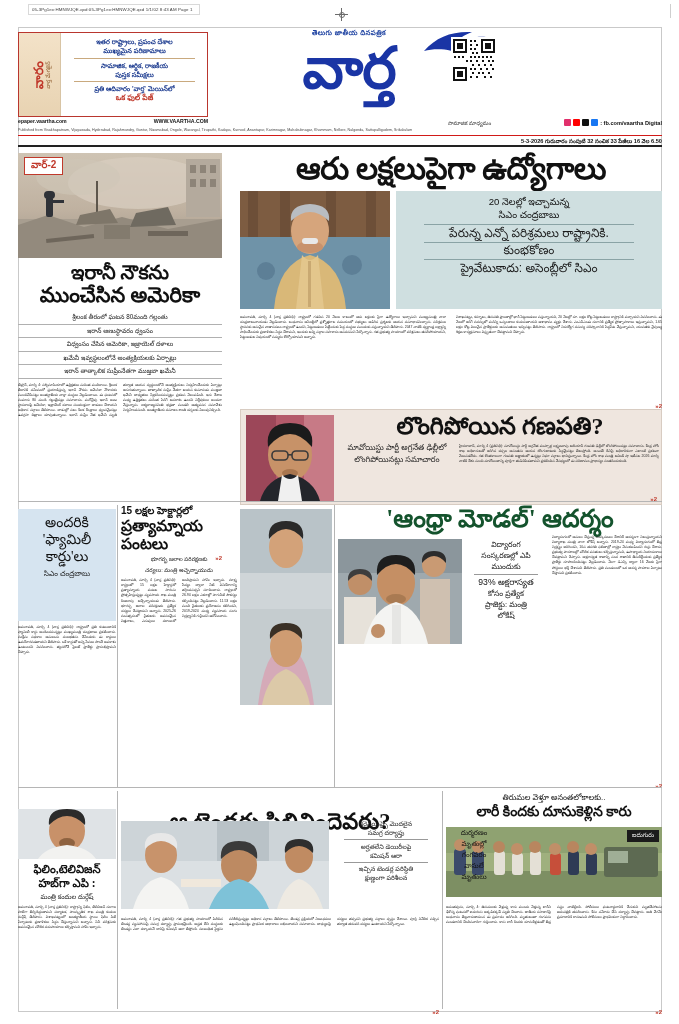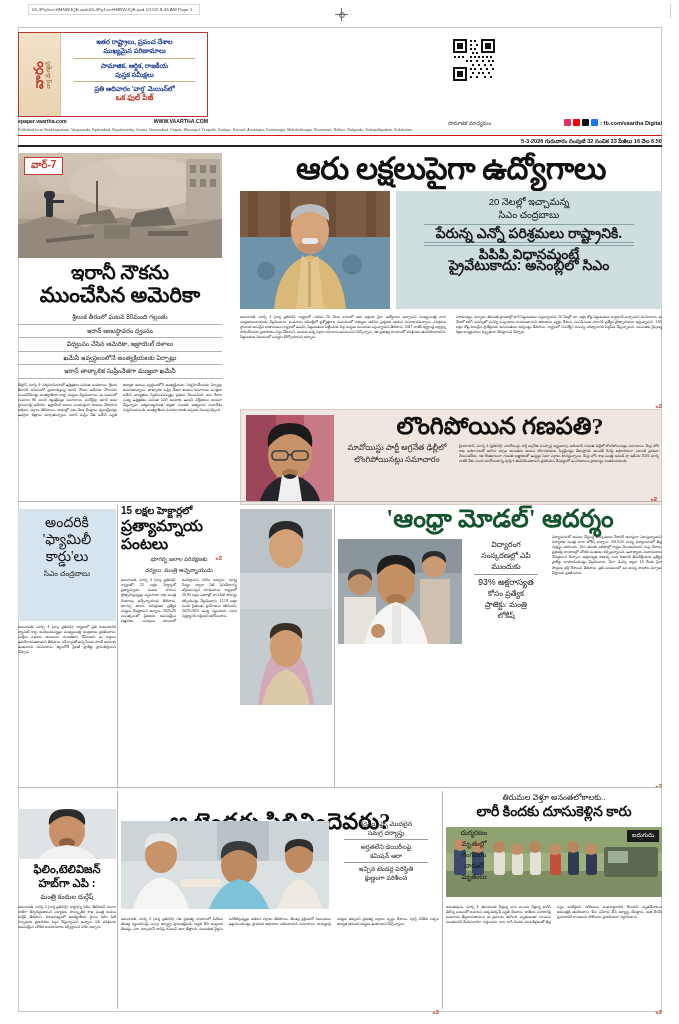--- a/index.html
+++ b/index.html
@@ -130,21 +130,21 @@
   .cols2 { column-count:2; column-gap:6px; margin-top:4px; }
 
   
   .cm-photo { position:absolute; left:222px; top:164px; width:150px; height:118px; }
   .teal-box {
     position:absolute; left:378px; top:164px; width:266px; height:118px;
     background:#cfdfe0; text-align:center; padding:5px 6px 0;
   }
   .teal-box .t1 { font-size:9.6px; line-height:12.5px; color:#111; }
   .teal-box .hr { height:.7px; background:#8aa3a5; margin:3px 22px; }
-  .teal-box .t2 { font-size:14px; line-height:11px; color:#1b1b1b;font-weight:bold; }
+  .teal-box .t2 { font-size:12px; line-height:11px; color:#1b1b1b; }
   .lead-body { position:absolute; left:222px; top:288px; width:422px; }
   .gana-wrap {
     position:absolute; left:222px; top:382px; width:422px; height:96px;
     background:#efe6df; border:.6px solid #d8ccc2;
   }
   .gana-photo { position:absolute; left:5px; top:5px; width:88px; height:86px; }
   .gana-head {
     position:absolute; left:100px; top:3px; width:318px;
     font-size:24px; line-height:26px; font-weight:bold; color:#111;
     font-family:"Liberation Serif", serif; text-align:center;
@@ -254,20 +254,27 @@
           <div class="sep"></div>
           <div class="l">ప్రతి ఆదివారం 'వార్త' మెయిన్‌లో</div>
           <div class="hl">ఒక ఫుల్ పేజ్</div>
         </div>
       </div>
       <div class="promo-foot">
         <span>epaper.vaartha.com</span>
         <span>WWW.VAARTHA.COM</span>
       </div>
 
+      <div class="brand">
+        <div class="kicker">తెలుగు జాతీయ దినపత్రిక</div>
+        <div class="word">వార్త</div>
+        <svg class="bird" viewBox="0 0 66 30">
+          <path d="M2 22 C14 8 30 2 50 3 C42 6 36 10 33 15 C44 9 56 7 64 8 C54 12 46 18 40 26 C30 20 14 19 2 22 Z" fill="#1a35a5"></path>
+        </svg>
+      </div>
 
       <div class="qr">
         <svg viewBox="0 0 46 46" width="46" height="46">
           <rect width="46" height="46" fill="#fff"></rect>
           <g fill="#111">
             <rect x="2" y="2" width="14" height="14"></rect>
               <rect x="4" y="4" width="10" height="10" fill="#fff"></rect>
               <rect x="6" y="6" width="6" height="6"></rect>
             <rect x="30" y="2" width="14" height="14"></rect>
               <rect x="32" y="4" width="10" height="10" fill="#fff"></rect>
@@ -333,21 +340,21 @@
       <div class="mast-rule rule-red"></div>
       <div class="dateline">5-3-2026 గురువారం సంపుటి 32 సంచిక 33 పేజీలు 16 వెల 6.50</div>
       <div class="mast-rule2 rule-thin"></div>
     </div>
 
     <div class="lead-band">
       <div class="lead-head">ఆరు లక్షలుపైగా ఉద్యోగాలు</div>
     </div>
 
     <div class="col-left">
-      <div class="war-badge">వార్-7</div>
+      <div class="war-badge">వార్-2</div>
       <div class="war-photo photo">
         <svg viewBox="0 0 204 105" width="204" height="105" preserveAspectRatio="none">
           <defs>
             <linearGradient id="smoke" x1="0" y1="0" x2="0" y2="1">
               <stop offset="0%" stop-color="#cfc4b4"></stop>
                 <stop offset="55%" stop-color="#bfb1a0"></stop>
                 <stop offset="100%" stop-color="#9b9287"></stop>
             </linearGradient>
           </defs>
           <rect width="204" height="105" fill="url(#smoke)"></rect>
@@ -408,22 +415,22 @@
         <circle cx="26" cy="80" r="9" fill="#5d7f96"></circle>
       </svg>
     </div>
 
     <div class="teal-box">
       <div class="t1">20 నెలల్లో ఇచ్చామన్న</div>
       <div class="t1">సిఎం చంద్రబాబు</div>
       <div class="hr"></div>
       <div class="t2">పేరున్న ఎన్నో పరిశ్రమలు రాష్ట్రానికి.</div>
       <div class="hr"></div>
+      <div class="t2">కుంభకోణం</div>
       <div class="hr"></div>
-      <div class="t2">పిపిపి విధానమంటే</div>
       <div class="t2">ప్రైవేటుకాదు: అసెంబ్లీలో సిఎం</div>
     </div>
 
     <div class="lead-body">
       <div style="display:flex;gap:10px;height:88px;overflow:hidden">
         <div class="body-col" style="flex:1">అమరావతి, మార్చి 4 (వార్త ప్రతినిధి): రాష్ట్రంలో గడచిన 20 నెలల కాలంలో ఆరు లక్షలకు పైగా ఉద్యోగాలు ఇచ్చామని ముఖ్యమంత్రి నారా చంద్రబాబునాయుడు వెల్లడించారు. బుధవారం అసెంబ్లీలో ప్రశ్నోత్తరాల సమయంలో సభ్యులు అడిగిన ప్రశ్నలకు ఆయన సమాధానమిచ్చారు. పరిశ్రమల స్థాపనకు అనువైన వాతావరణం రాష్ట్రంలో ఉందని, పెట్టుబడులు పెట్టేందుకు పెద్ద సంస్థలు ముందుకు వస్తున్నాయని తెలిపారు. 2047 నాటికి స్వర్ణాంధ్ర లక్ష్యాన్ని సాధించేందుకు ప్రణాళికలు సిద్ధం చేశామని, ఇందుకు అన్ని వర్గాల సహకారం అవసరమని పేర్కొన్నారు. గత ప్రభుత్వ హయాంలో పరిశ్రమలు తరలిపోయాయని, పెట్టుబడుల విషయంలో నమ్మకం కోల్పోయామని అన్నారు.</div>
         <div class="body-col" style="flex:1">విశాఖపట్నం, కర్నూలు, తిరుపతి ప్రాంతాల్లో భారీ పెట్టుబడులు వస్తున్నాయని, 20 నెలల్లో రూ. లక్షల కోట్ల పెట్టుబడులు రాష్ట్రానికి వచ్చాయని వివరించారు. ఈ నెలలో జరిగే సదస్సులో మరిన్ని ఒప్పందాలు కుదురుతాయని ఆశాభావం వ్యక్తం చేశారు. ఎంఎస్ఎంఈ రంగానికి ప్రత్యేక ప్రోత్సాహకాలు ఇస్తున్నామని, 1.65 లక్షల కోట్ల విలువైన ప్రాజెక్టులకు అనుమతులు ఇచ్చినట్లు తెలిపారు. రాష్ట్రంలో నిరుద్యోగ సమస్య పరిష్కారానికి పెద్దపీట వేస్తున్నామని, యువతకు నైపుణ్య శిక్షణ కార్యక్రమాలు విస్తృతంగా చేపట్టామని చెప్పారు.</div>
       </div>
       <div class="jump" style="text-align:right">»2</div>
     </div>

